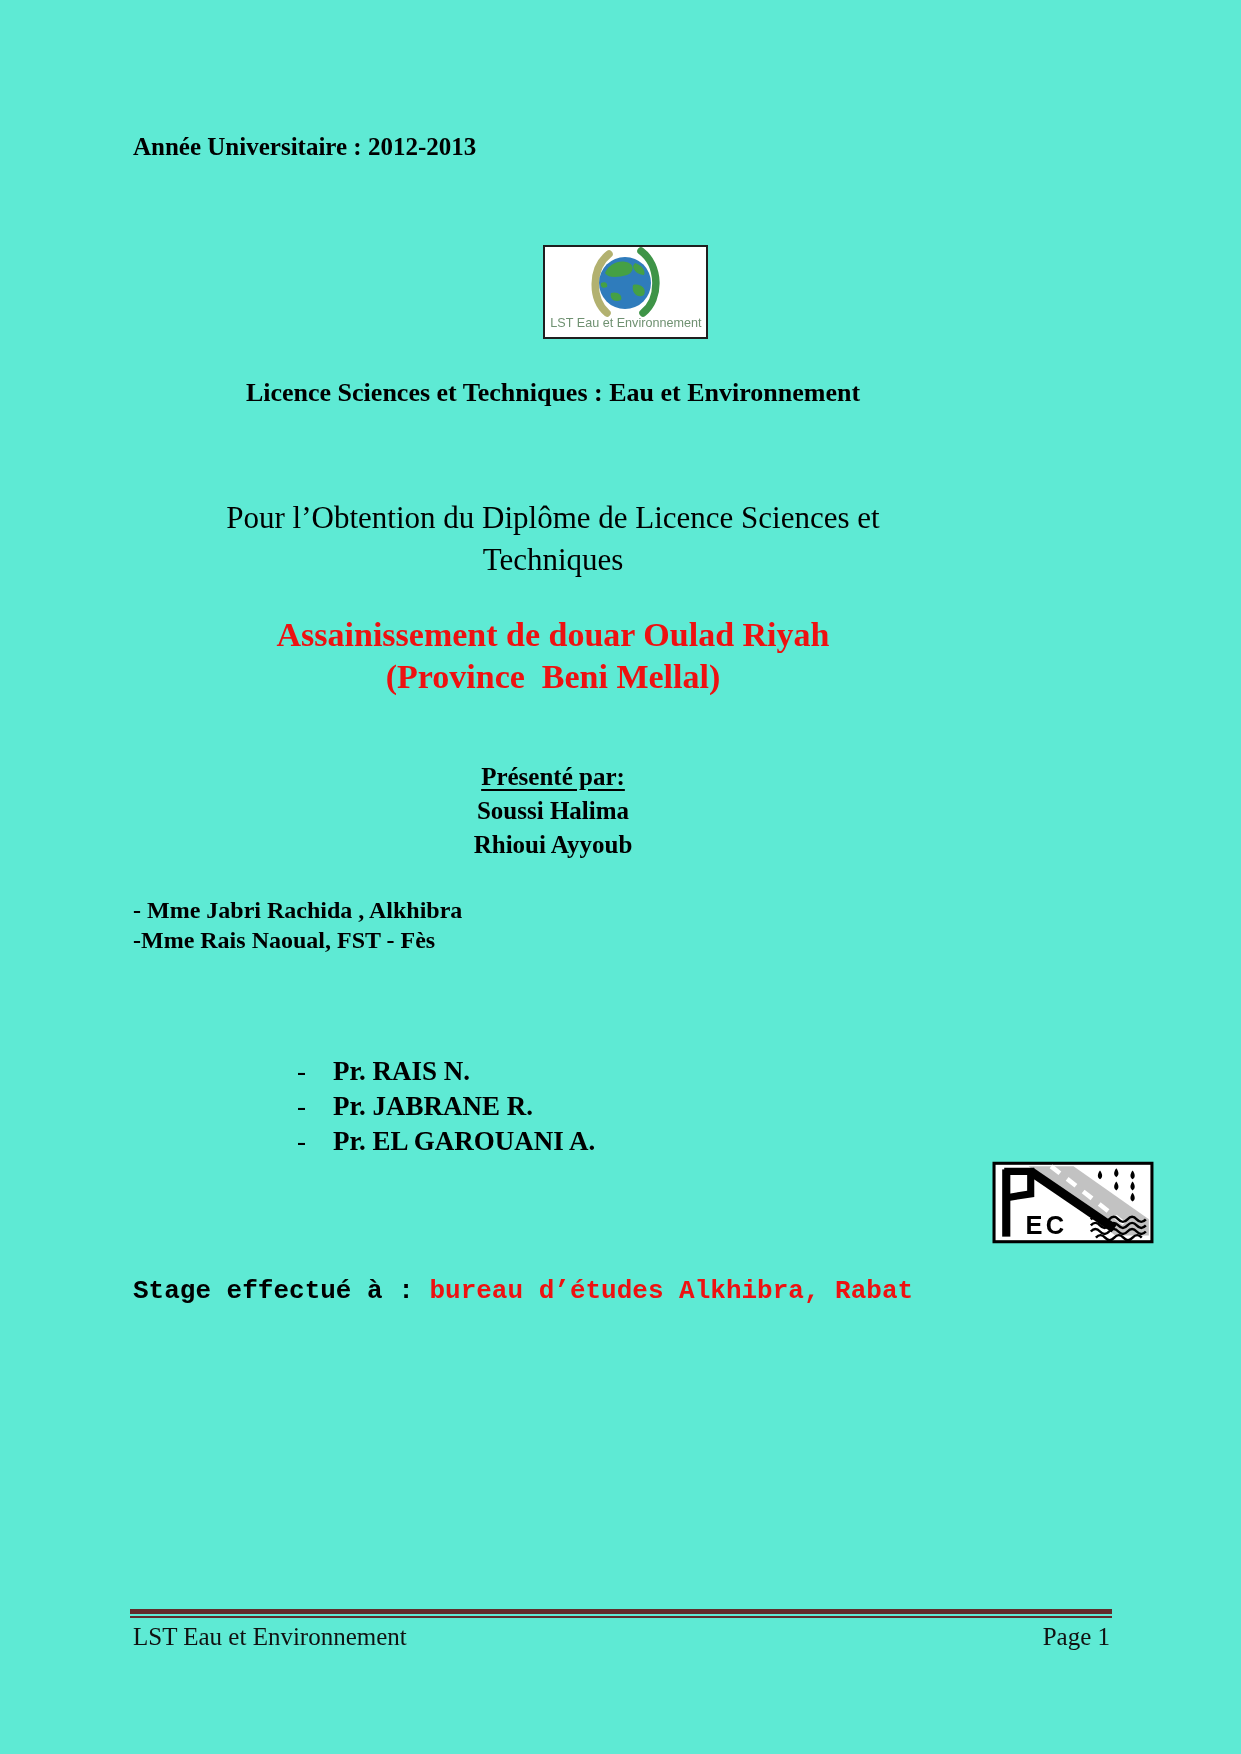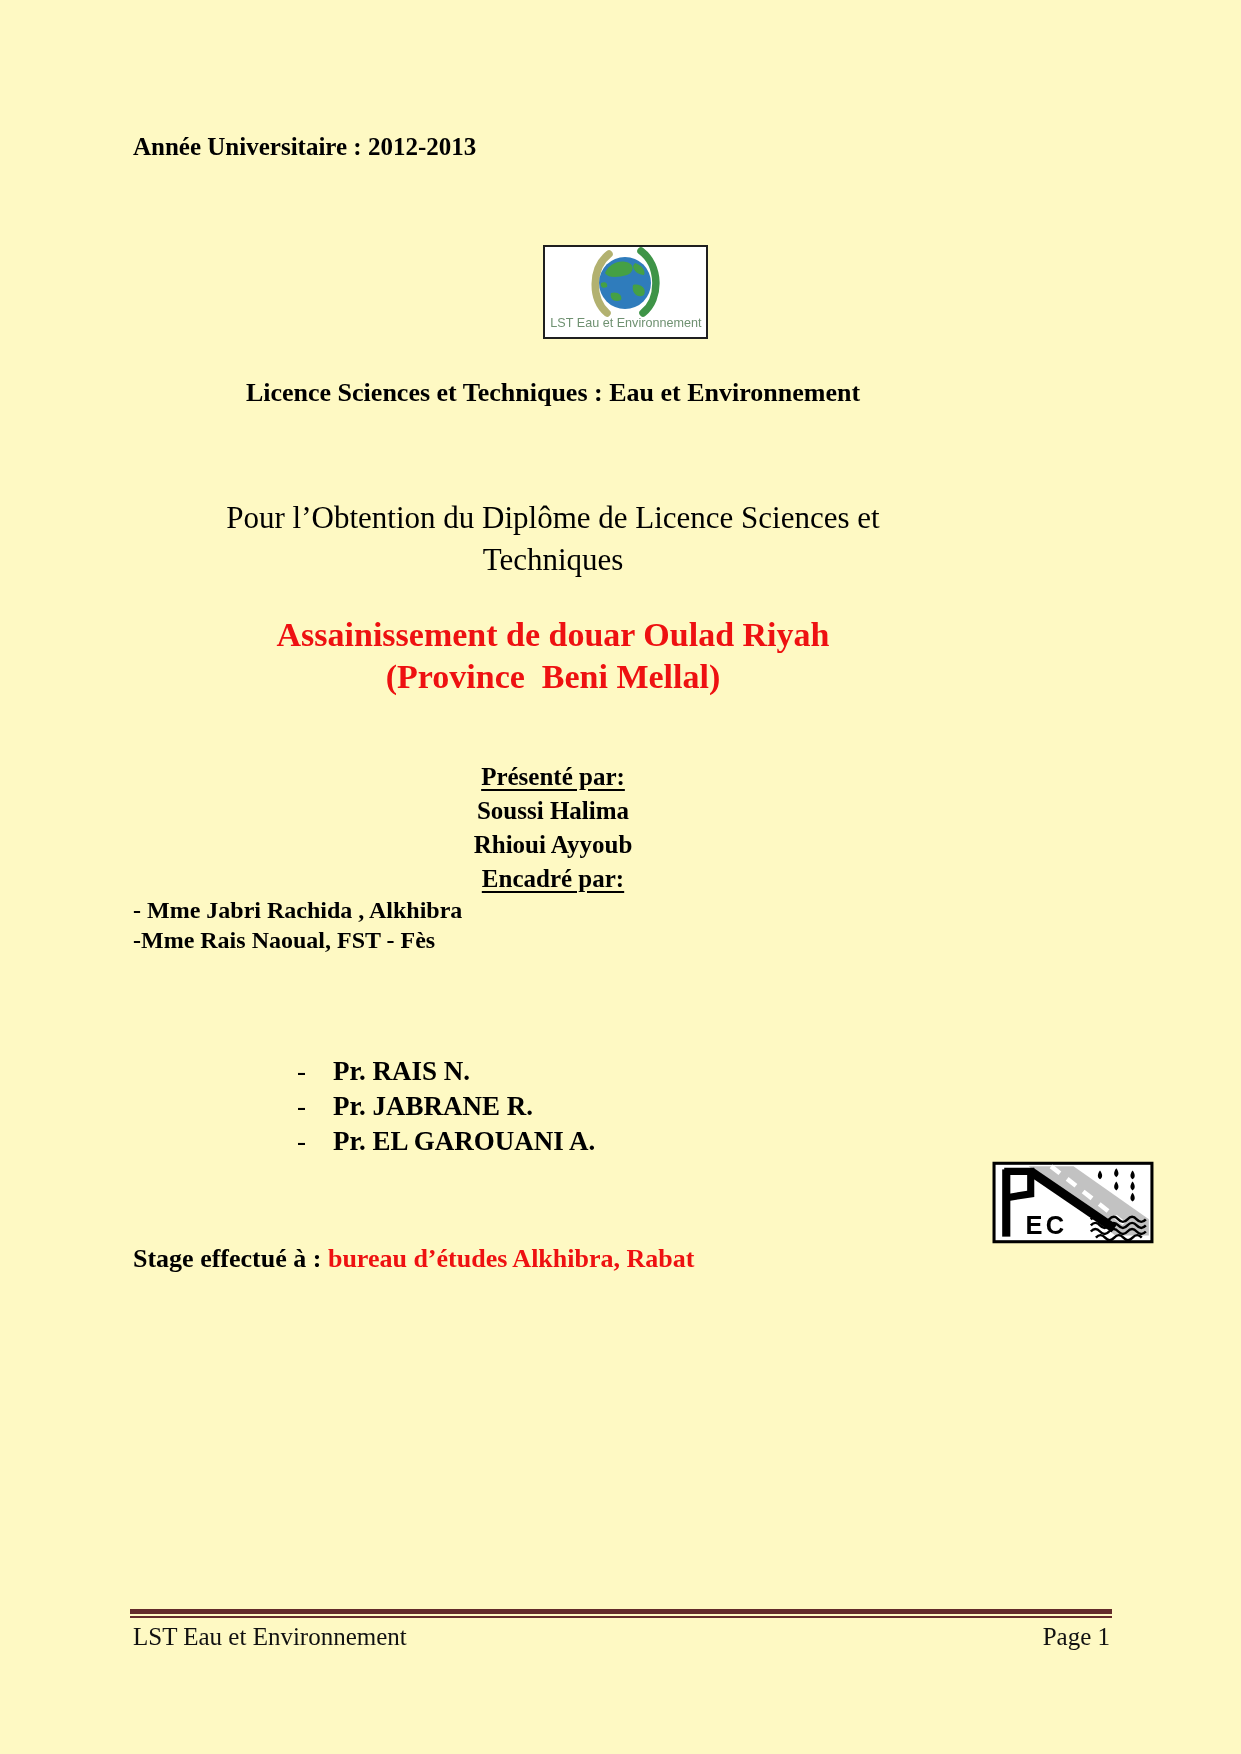--- a/index.html
+++ b/index.html
@@ -1,17 +1,17 @@
 <!DOCTYPE html>
 <html style="--accent-red: #ee1111; --footer-rule: #632b2b; --caption-green: #6f9171; --globe-blue: #2f7cbc; --globe-green: #45a045; --arc-left-olive: #b2b170; --arc-right-green: #3e9447; --road-gray: #c2c2c2;"><head>
 <meta charset="utf-8">
 <style>
   html,body{margin:0;padding:0;background:#ffffff;}
   .page{
-    position:relative;width:1241px;height:1754px;background:#fef9c3;
+    position:relative;width:1241px;height:1754px;background:#5eead4;
     font-family:"Liberation Serif","DejaVu Serif",serif;color:#000;overflow:hidden;
   }
   .abs{position:absolute;}
   .b{font-weight:bold;}
   .ctr{left:133px;width:840px;text-align:center;}
   .red{color:var(--accent-red);}
   .u{text-decoration:underline;text-decoration-thickness:2px;text-underline-offset:4px;}
   .prewrap{white-space:pre-wrap;}
 
   .annee{left:133px;top:133px;font-size:25px;}
@@ -44,21 +44,21 @@
 
   .soutenu{top:986px;font-size:26px;}
 
   .jury-row{left:297px;display:flex;font-size:27px;}
   .jury1{top:1056px;} .jury2{top:1091px;} .jury3{top:1126px;}
   .jury-dash{width:36px;font-weight:normal;}
   .jury-name{font-weight:bold;}
 
   .aec-logo{left:992px;top:1161px;width:163px;height:83px;}
 
-  .stage{left:133px;top:1244px;font-size:26px;}
+  .stage{left:133px;top:1276px;font-size:26px;font-family:Liberation Mono, monospace;}
 
   .footer-rule{
     left:130px;top:1609px;width:982px;height:2px;background:transparent;
     border-top:5px solid var(--footer-rule);border-bottom:2px solid var(--footer-rule);
   }
   .footer-row{
     left:133px;top:1623px;width:977px;display:flex;justify-content:space-between;
     font-size:25px;color:#111;
   }
 </style>
@@ -87,21 +87,20 @@
 
   <div class="abs ctr diplome1">Pour l’Obtention du Diplôme de Licence Sciences et</div>
   <div class="abs ctr diplome2">Techniques</div>
 
   <div class="abs b ctr red subject1">Assainissement de douar Oulad Riyah</div>
   <div class="abs b ctr red subject2 prewrap">(Province  Beni Mellal)</div>
 
   <div class="abs b ctr student1">Soussi Halima</div>
   <div class="abs b ctr presente"><span class="u">Présenté par:</span></div>
   <div class="abs b ctr student2">Rhioui Ayyoub</div>
-  <div class="abs b ctr encadre"><span class="u">Encadré par:</span></div>
 
   <div class="abs b encline enc1">- Mme Jabri Rachida , Alkhibra</div>
   <div class="abs b encline enc2">-Mme Rais Naoual, FST - Fès</div>
 
 
   <div class="abs jury-row jury1">
     <span class="jury-dash">-</span>
     <span class="jury-name">Pr. RAIS N.</span>
   </div>
   <div class="abs jury-row jury2">

